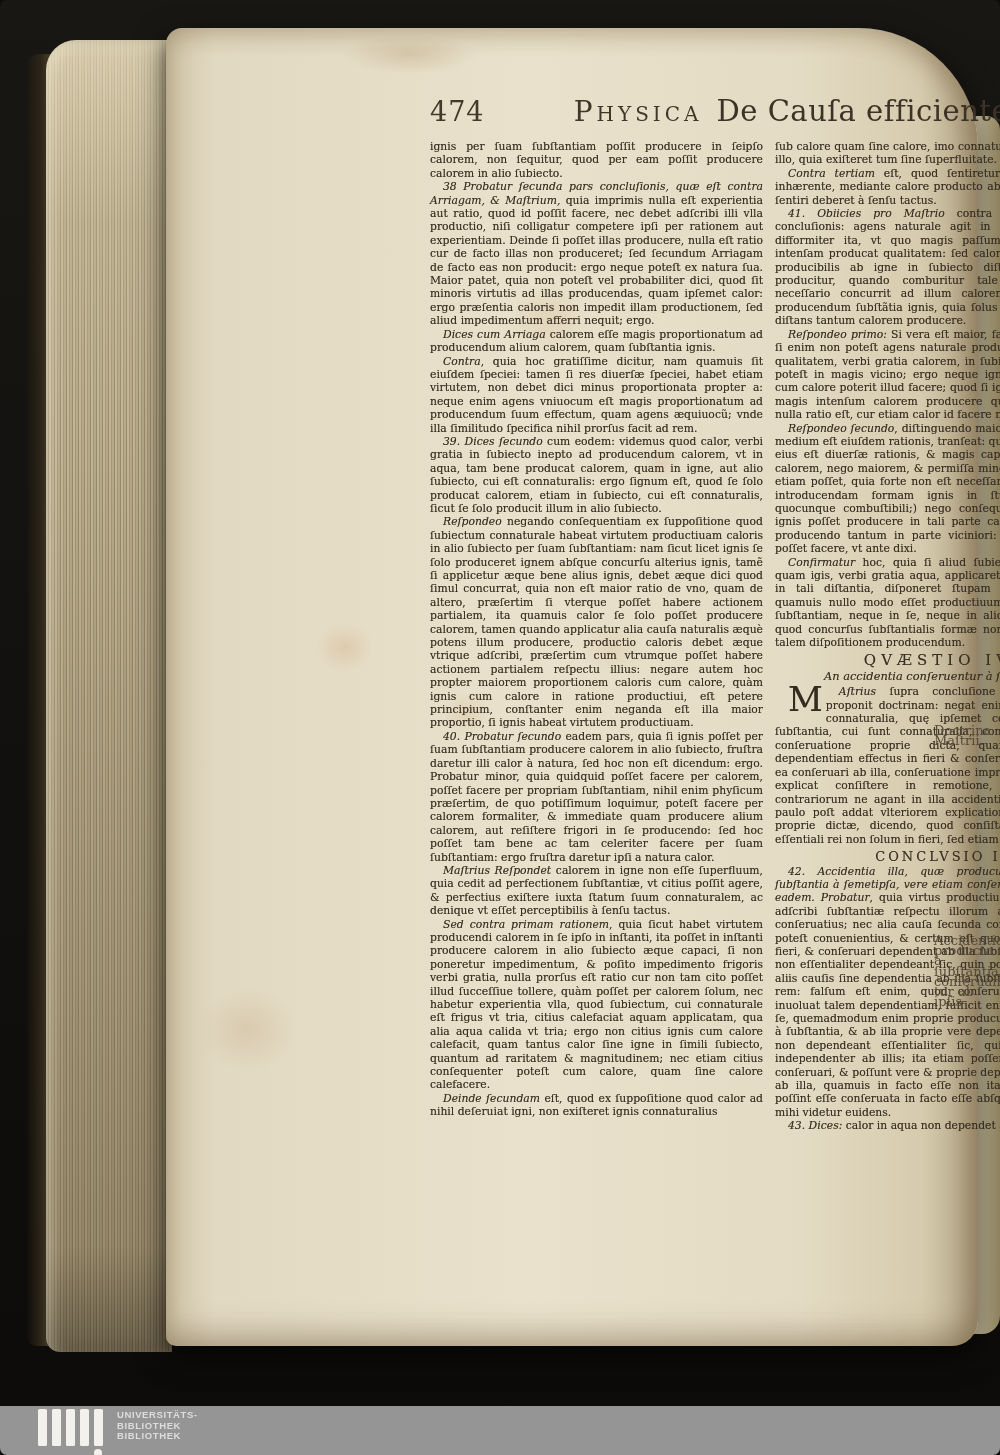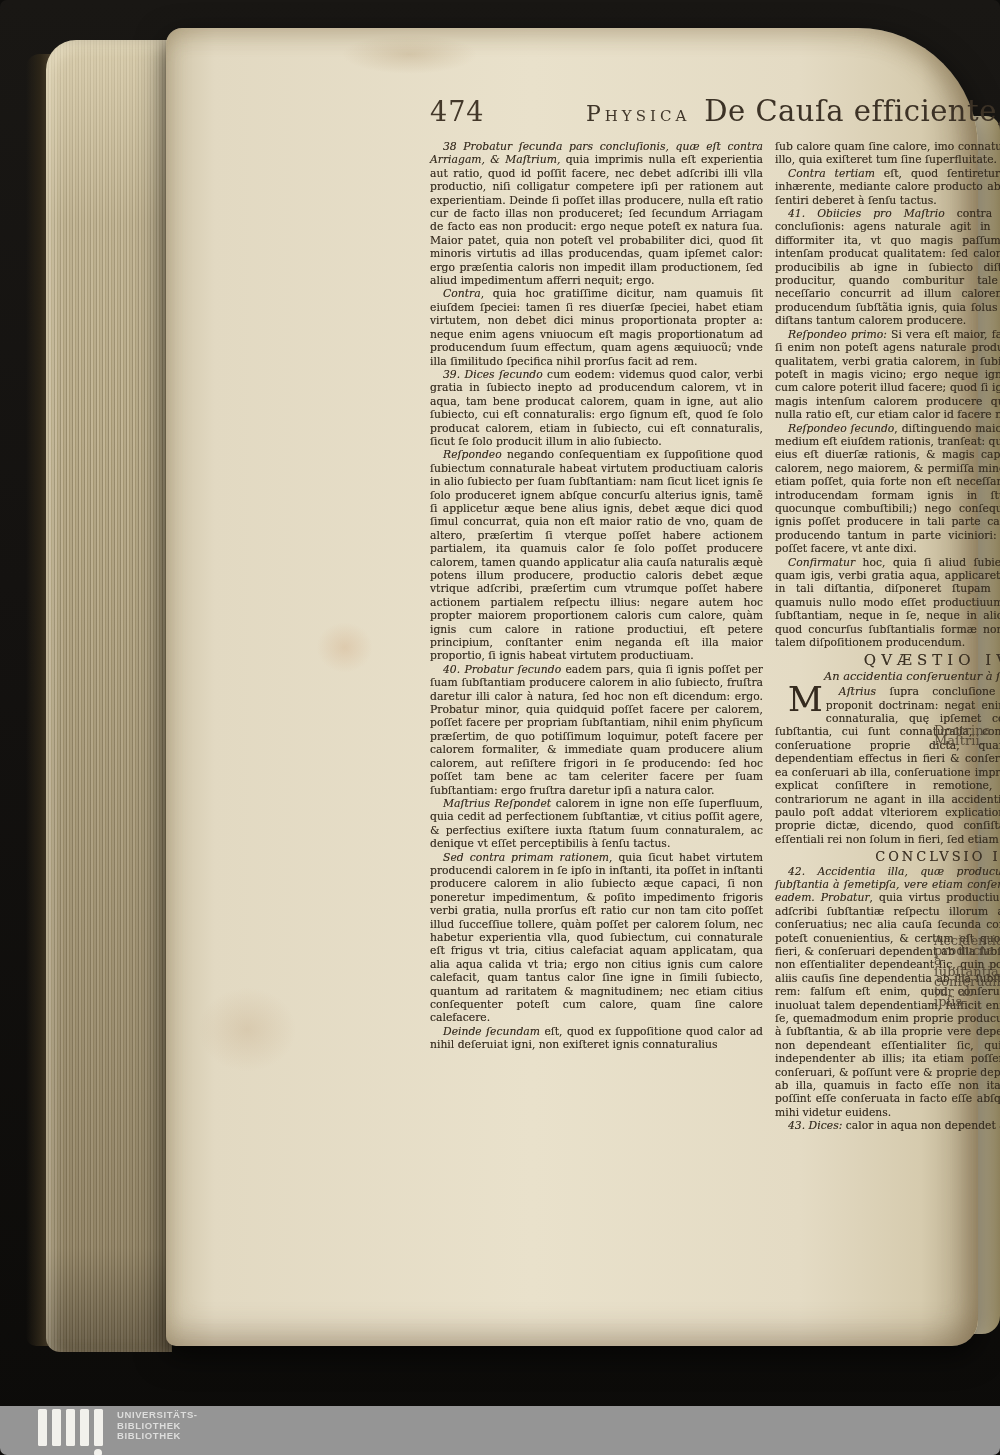--- a/index.html
+++ b/index.html
@@ -30,21 +30,21 @@
       radial-gradient(90px 26px at 30% 2%,rgba(160,130,85,0.25),transparent 75%),
       linear-gradient(90deg,#cfc4a8 0%,#e2d9c2 6%,#e9e1cb 45%,#e4dbc4 78%,#d6cbae 93%,#b4a787 100%);
     border-radius:16px 120px 26px 10px;
     box-shadow:inset -14px 0 26px rgba(90,70,40,0.28), inset 0 -18px 26px rgba(90,70,40,0.22),
                inset 0 12px 18px rgba(150,125,80,0.18), 0 10px 30px rgba(0,0,0,0.6);}
   
   #text-area{position:absolute;left:264px;top:66px;width:678px;color:#372d21;}
   #header-row{display:flex;align-items:baseline;justify-content:flex-start;height:44px;}
   #page-number{font-size:27px;color:#43382a;letter-spacing:1px;}
   #running-title{flex:1;text-align:center;white-space:nowrap;}
-  #title-main{font-variant:small-caps;font-size:22px;letter-spacing:4px;color:#40362a;}
+  #title-main{font-variant:small-caps;font-size:28px;letter-spacing:4px;color:#40362a;}
   #title-rest{font-size:29px;letter-spacing:0.5px;color:#3c3226;margin-left:14px;}
   #cols{display:flex;gap:12px;margin-top:2px;}
   .col{width:333px;font-size:10.8px;line-height:13.4px;text-align:justify;
        color:#382e21;text-shadow:0 0 0.4px rgba(56,46,33,0.5);}
   .col p{margin:0;}
   .col p.ind{text-indent:13px;}
   .col p.cont{text-indent:0;}
   .col p.head1{text-align:center;text-indent:0;font-size:15px;letter-spacing:5px;margin:5px 0 2px;color:#3b3124;}
   .col p.head2{text-align:center;text-indent:0;font-size:13px;letter-spacing:3px;margin:4px 0 1px;color:#3b3124;}
   .col p.sub{text-align:center;text-indent:0;font-style:italic;font-size:11.4px;margin:1px 0 2px;}
@@ -73,21 +73,23 @@
   <div id="page-sliver"></div>
 
   <div id="page">
     <div id="text-area">
       <div id="header-row">
         <span id="page-number">474</span>
         <span id="running-title"><span id="title-main">Physica</span><span id="title-rest">De Cauſa efficiente,</span></span>
       </div>
       <div id="cols">
         <div class="col" id="col-left">
+            <p class="cont">ignis per ſuam ſubſtantiam poſſit producere in ſeipſo calorem, non ſequitur, quod per eam poſſit producere calorem in alio ſubiecto.</p>
             <p class="ind"><i>38 Probatur ſecunda pars concluſionis, quæ eſt contra Arriagam, &amp; Maſtrium,</i> quia imprimis nulla eſt experientia aut ratio, quod id poſſit facere, nec debet adſcribi illi vlla productio, niſi colligatur competere ipſi per rationem aut experientiam. Deinde ſi poſſet illas producere, nulla eſt ratio cur de facto illas non produceret; ſed ſecundum Arriagam de facto eas non producit: ergo neque poteſt ex natura ſua. Maior patet, quia non poteſt vel probabiliter dici, quod ſit minoris virtutis ad illas producendas, quam ipſemet calor: ergo præſentia caloris non impedit illam productionem, ſed aliud impedimentum afferri nequit; ergo.</p>
+            <p class="ind"><i>Dices cum Arriaga</i> calorem eſſe magis proportionatum ad producendum alium calorem, quam ſubſtantia ignis.</p>
             <p class="ind"><i>Contra</i>, quia hoc gratiſſime dicitur, nam quamuis ſit eiuſdem ſpeciei: tamen ſi res diuerſæ ſpeciei, habet etiam virtutem, non debet dici minus proportionata propter a: neque enim agens vniuocum eſt magis proportionatum ad producendum ſuum effectum, quam agens æquiuocũ; vnde illa ſimilitudo ſpecifica nihil prorſus facit ad rem.</p>
             <p class="ind"><i>39. Dices ſecundo</i> cum eodem: videmus quod calor, verbi gratia in ſubiecto inepto ad producendum calorem, vt in aqua, tam bene producat calorem, quam in igne, aut alio ſubiecto, cui eſt connaturalis: ergo ſignum eſt, quod ſe ſolo producat calorem, etiam in ſubiecto, cui eſt connaturalis, ſicut ſe ſolo producit illum in alio ſubiecto.</p>
             <p class="ind"><i>Reſpondeo</i> negando conſequentiam ex ſuppoſitione quod ſubiectum connaturale habeat virtutem productiuam caloris in alio ſubiecto per ſuam ſubſtantiam: nam ſicut licet ignis ſe ſolo produceret ignem abſque concurſu alterius ignis, tamẽ ſi applicetur æque bene alius ignis, debet æque dici quod ſimul concurrat, quia non eſt maior ratio de vno, quam de altero, præſertim ſi vterque poſſet habere actionem partialem, ita quamuis calor ſe ſolo poſſet producere calorem, tamen quando applicatur alia cauſa naturalis æquè potens illum producere, productio caloris debet æque vtrique adſcribi, præſertim cum vtrumque poſſet habere actionem partialem reſpectu illius: negare autem hoc propter maiorem proportionem caloris cum calore, quàm ignis cum calore in ratione productiui, eſt petere principium, conſtanter enim neganda eſt illa maior proportio, ſi ignis habeat virtutem productiuam.</p>
             <p class="ind"><i>40. Probatur ſecundo</i> eadem pars, quia ſi ignis poſſet per ſuam ſubſtantiam producere calorem in alio ſubiecto, fruſtra daretur illi calor à natura, ſed hoc non eſt dicendum: ergo. Probatur minor, quia quidquid poſſet facere per calorem, poſſet facere per propriam ſubſtantiam, nihil enim phyſicum præſertim, de quo potiſſimum loquimur, poteſt facere per calorem formaliter, &amp; immediate quam producere alium calorem, aut reſiſtere frigori in ſe producendo: ſed hoc poſſet tam bene ac tam celeriter facere per ſuam ſubſtantiam: ergo fruſtra daretur ipſi a natura calor.</p>
             <p class="ind"><i>Maſtrius Reſpondet</i> calorem in igne non eſſe ſuperfluum, quia cedit ad perfectionem ſubſtantiæ, vt citius poſſit agere, &amp; perfectius exiſtere iuxta ſtatum ſuum connaturalem, ac denique vt eſſet perceptibilis à ſenſu tactus.</p>
             <p class="ind"><i>Sed contra primam rationem</i>, quia ſicut habet virtutem producendi calorem in ſe ipſo in inſtanti, ita poſſet in inſtanti producere calorem in alio ſubiecto æque capaci, ſi non poneretur impedimentum, &amp; poſito impedimento frigoris verbi gratia, nulla prorſus eſt ratio cur non tam cito poſſet illud ſucceſſiue tollere, quàm poſſet per calorem ſolum, nec habetur experientia vlla, quod ſubiectum, cui connaturale eſt frigus vt tria, citius calefaciat aquam applicatam, qua alia aqua calida vt tria; ergo non citius ignis cum calore calefacit, quam tantus calor ſine igne in ſimili ſubiecto, quantum ad raritatem &amp; magnitudinem; nec etiam citius conſequenter poteſt cum calore, quam ſine calore calefacere.</p>
             <p class="ind"><i>Deinde ſecundam</i> eſt, quod ex ſuppoſitione quod calor ad nihil deſeruiat igni, non exiſteret ignis connaturalius</p>
           </div>
         <div class="col" id="col-right">
             <p class="cont">ſub calore quam ſine calore, imo connaturalius exiſteret ſine illo, quia exiſteret tum ſine ſuperfluitate.</p>

